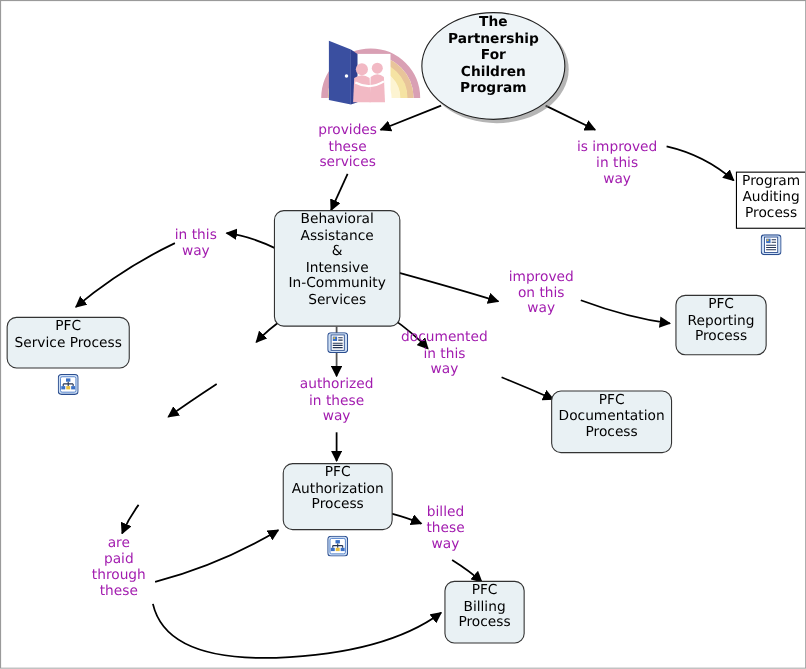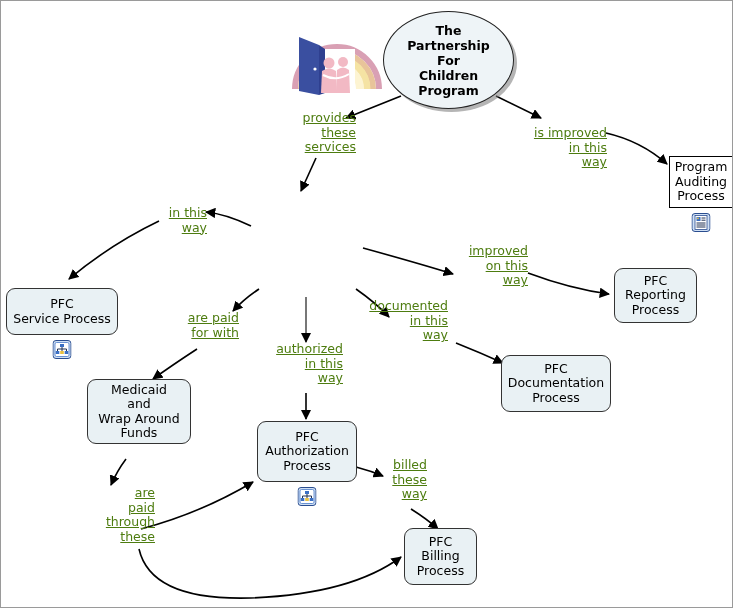--- a/index.html
+++ b/index.html
@@ -26,21 +26,20 @@
   
   .node {
     position: absolute;
     box-sizing: border-box;
     background: #e9f1f4;
     border: 1px solid #333333;
     border-radius: 9px;
     display: flex;
     flex-direction: column;
     align-items: center;
-    justify-content: center;
     text-align: center;
     font-size: 12.5px;
     line-height: 14.5px;
     color: #000000;
     white-space: pre-line;
     z-index: 3;
   }
   .node.square {
     border-radius: 0;
     background: #ffffff;
@@ -53,28 +52,27 @@
     font-weight: bold;
     font-size: 12.5px;
     line-height: 15px;
     box-shadow: 3px 3px 0 rgba(120,120,120,0.55);
   }
   .node-label { display: block; padding: 0 3px; }
 
   
   .edge-label {
     position: absolute;
-    text-align: right;
+    text-align: center;
     font-size: 12.5px;
     line-height: 14.5px;
-    color: #4d7c0f;
+    color: #a21caf;
     white-space: pre-line;
     background: transparent;
     z-index: 2;
-    text-decoration: underline;
   }
 
   
   .node-icon {
     position: absolute;
     bottom: -10px;
     left: 50%;
     transform: translateX(-50%);
     width: 19px;
     height: 19px;
@@ -166,20 +164,43 @@
   </div>
 
   <div class="node ellipse" style="left:382px; top:10px; width:131px; height:98px;">
     <span class="node-label">The
 Partnership
 For
 Children
 Program</span>
   </div>
 
+  <div class="node" style="left:248px; top:190px; width:115px; height:106px;">
+    <span class="node-label">Behavioral
+Assistance
+&amp;
+Intensive
+In-Community
+Services</span>
+    <span class="node-icon">
+      <svg width="19" height="19" viewBox="0 0 19 19" xmlns="http://www.w3.org/2000/svg">
+        <rect x="0.5" y="0.5" width="18" height="18" rx="3" fill="#cfe0f5" stroke="#2a4d8f"></rect>
+        <rect x="3.5" y="2.5" width="12" height="14" fill="#ffffff" stroke="#2a4d8f" stroke-width="0.8"></rect>
+        <rect x="5" y="4" width="4" height="4" fill="#3a6fc4"></rect>
+        <rect x="5.6" y="4.6" width="1.6" height="1.6" fill="#e8c040"></rect>
+        <g stroke="#223355" stroke-width="1">
+          <line x1="10" y1="5" x2="14" y2="5"></line>
+          <line x1="10" y1="7.2" x2="14" y2="7.2"></line>
+          <line x1="5" y1="10" x2="14" y2="10"></line>
+          <line x1="5" y1="12" x2="14" y2="12"></line>
+          <line x1="5" y1="14" x2="14" y2="14"></line>
+        </g>
+      </svg>
+    </span>
+  </div>
 
   <div class="node square" style="left:668px; top:155px; width:64px; height:52px;">
     <span class="node-label">Program
 Auditing
 Process</span>
     <span class="node-icon">
       <svg width="19" height="19" viewBox="0 0 19 19" xmlns="http://www.w3.org/2000/svg">
         <rect x="0.5" y="0.5" width="18" height="18" rx="3" fill="#cfe0f5" stroke="#2a4d8f"></rect>
         <rect x="3.5" y="2.5" width="12" height="14" fill="#ffffff" stroke="#2a4d8f" stroke-width="0.8"></rect>
         <rect x="5" y="4" width="4" height="4" fill="#3a6fc4"></rect>
@@ -220,26 +241,20 @@
 Reporting
 Process</span>
   </div>
 
   <div class="node" style="left:500px; top:354px; width:110px; height:57px;">
     <span class="node-label">PFC
 Documentation
 Process</span>
   </div>
 
-  <div class="node" style="left:86px; top:378px; width:104px; height:65px;">
-    <span class="node-label">Medicaid
-and
-Wrap Around
-Funds</span>
-  </div>
 
   <div class="node" style="left:256px; top:420px; width:100px; height:61px;">
     <span class="node-label">PFC
 Authorization
 Process</span>
     <span class="node-icon">
       <svg width="19" height="19" viewBox="0 0 19 19" xmlns="http://www.w3.org/2000/svg">
         <rect x="0.5" y="0.5" width="18" height="18" rx="3" fill="#cfe0f5" stroke="#2a4d8f"></rect>
         <rect x="2.5" y="2.5" width="14" height="14" rx="1.5" fill="#ffffff" stroke="#4a7ac8" stroke-width="0.8"></rect>
         <rect x="7.5" y="4" width="4" height="3" fill="#3a6fc4"></rect>
@@ -273,28 +288,26 @@
 way</div>
 
   <div class="edge-label" style="left:455px; top:243px; width:72px;">improved
 on this
 way</div>
 
   <div class="edge-label" style="left:359px; top:298px; width:88px;">documented
 in this
 way</div>
 
-  <div class="edge-label" style="left:176px; top:310px; width:62px;">are paid
-for with</div>
 
   <div class="edge-label" style="left:268px; top:341px; width:74px;">authorized
-in this
-way</div>
-
-  <div class="edge-label" style="left:92px; top:485px; width:62px;">are
+in these
+way</div>
+
+  <div class="edge-label" style="left:76px; top:485px; width:62px;">are
 paid
 through
 these</div>
 
   <div class="edge-label" style="left:382px; top:457px; width:44px;">billed
 these
 way</div>
 
 </div>
 

